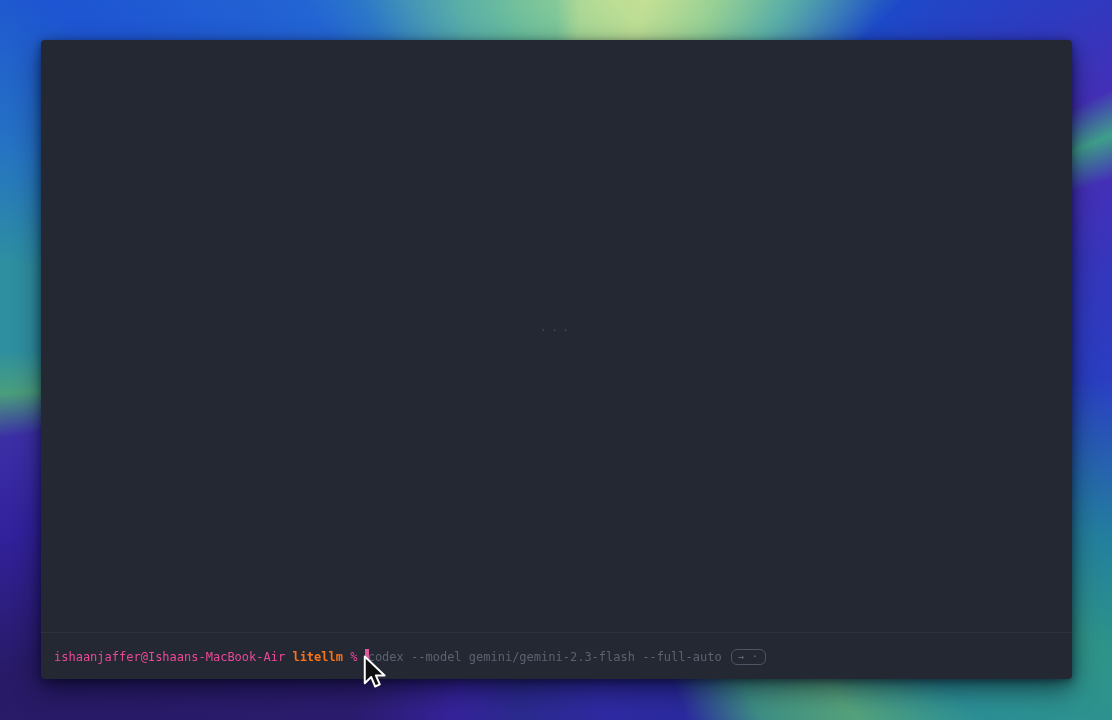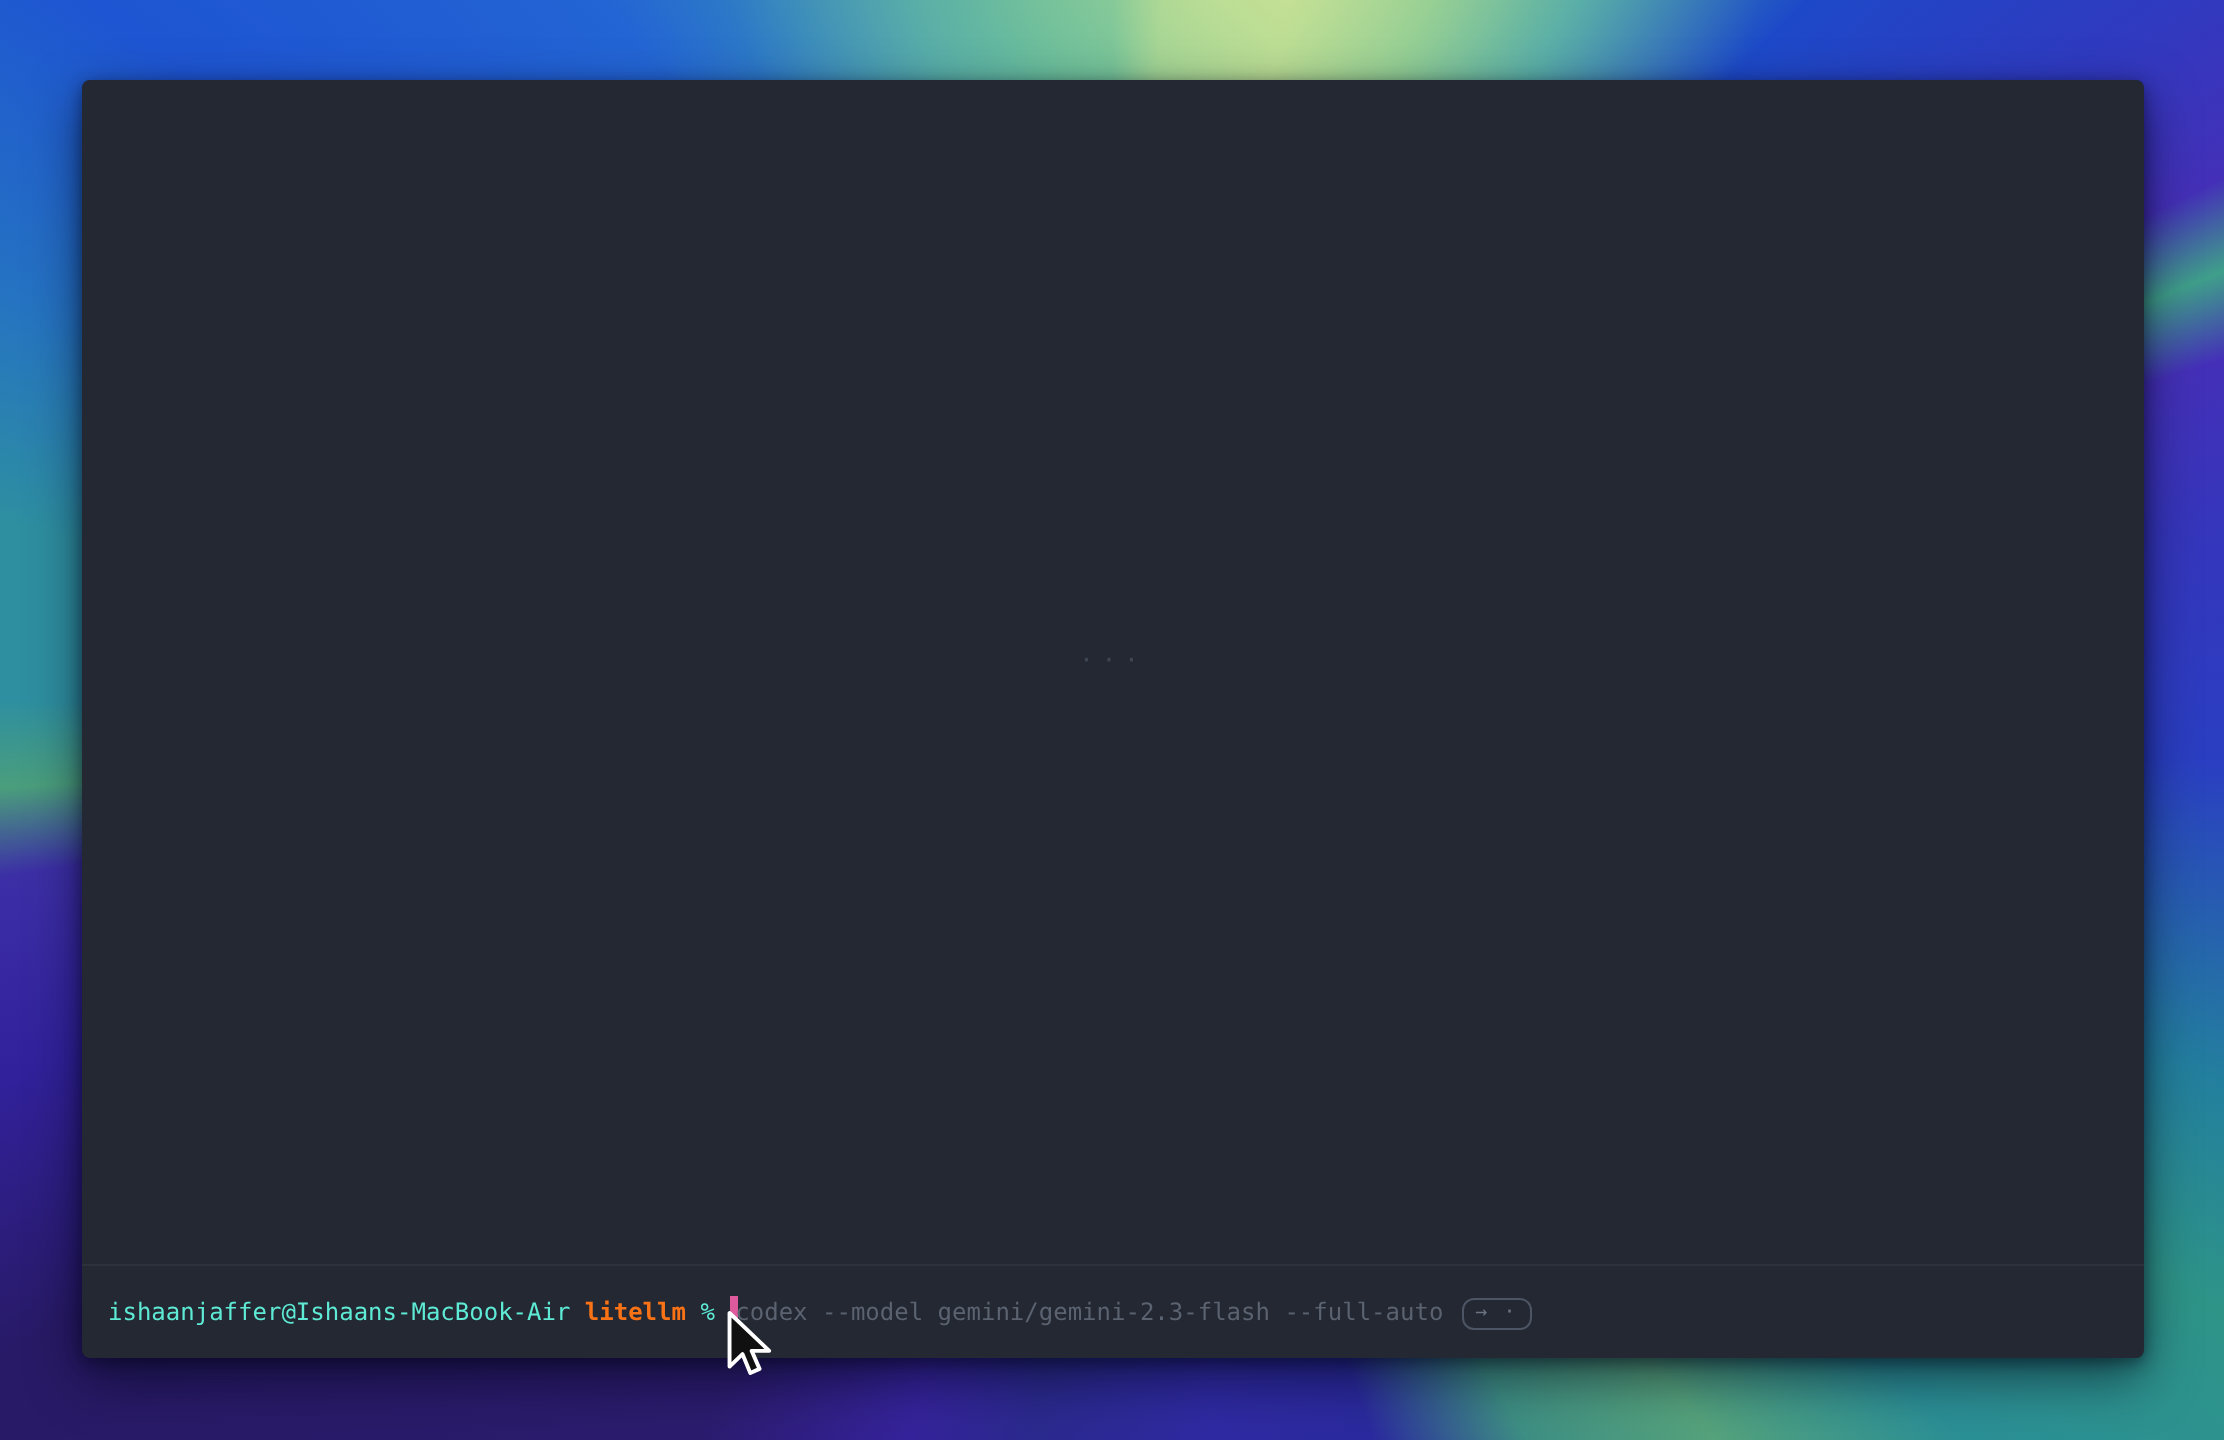--- a/index.html
+++ b/index.html
@@ -66,21 +66,21 @@
     color:#454c5a;font-size:12px;letter-spacing:4px;opacity:0.85;
   }
   .seam{
     position:absolute;left:0;right:0;top:592px;height:1px;
     background:rgba(255,255,255,0.045);
   }
   .prompt-line{
     position:absolute;left:13px;right:10px;bottom:14px;
     font-size:12px;line-height:16px;white-space:nowrap;
   }
-  .prompt-host,.prompt-dir,.prompt-symbol{color:#5eead4;}
+  .prompt-host,.prompt-dir,.prompt-symbol{color:#ec4899;}
   .prompt-host{margin-right:1ch;}
   .prompt-dir{margin-right:1ch;font-weight:bold;color:#f97316;}
   .prompt-symbol{margin-right:1ch;}
   .caret{
     display:inline-block;width:4px;height:14px;margin-right:-1px;
     background:#df5a9d;vertical-align:-2px;
   }
   .suggestion{color:#5b6270;}
   .accept-badge{
     display:inline-block;margin-left:9px;padding:0 6px 1px 6px;

